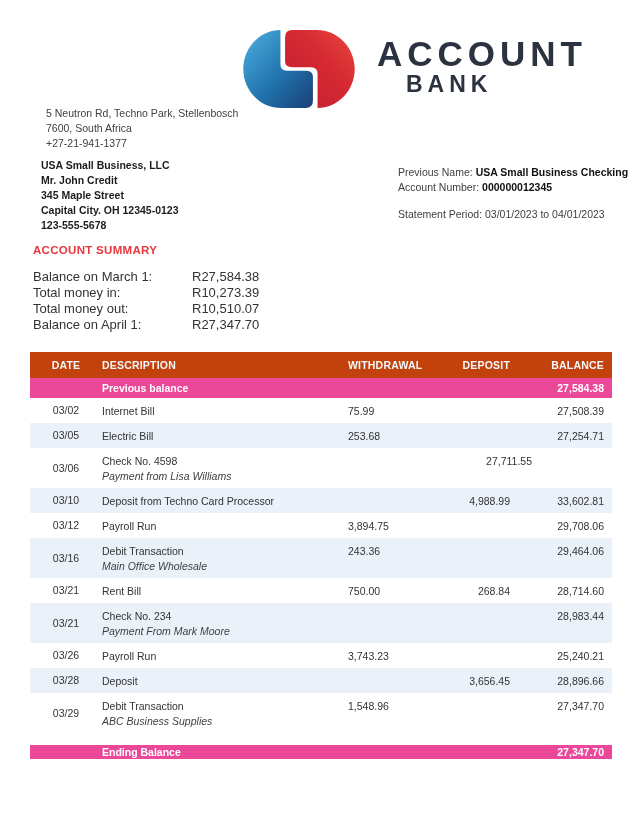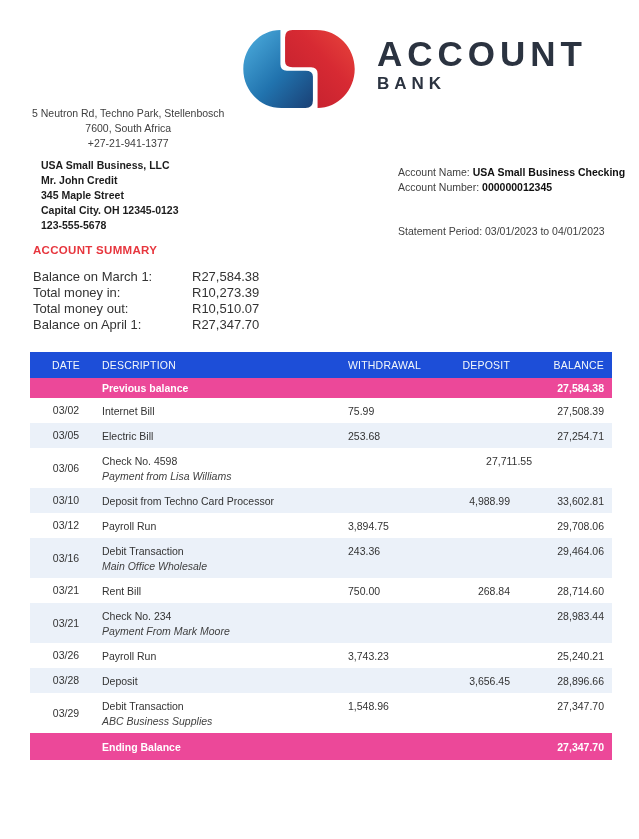--- a/index.html
+++ b/index.html
@@ -5,48 +5,48 @@
 <style>
   * { margin:0; padding:0; box-sizing:border-box; }
   html,body { background:#ffffff; }
   body { font-family:"Liberation Sans", sans-serif; }
   .page { position:relative; width:639px; height:839px; background:#fff; overflow:hidden; }
 
   
   .logo-mark { position:absolute; left:243px; top:30px; width:112px; height:78px; }
   .wordmark  { position:absolute; left:377px; top:36px; color:#2B3340; }
   .wordmark .cap  { font-size:35px; font-weight:bold; letter-spacing:5px; line-height:36px; }
-  .wordmark .bank { font-size:17px; font-weight:bold; letter-spacing:5px; line-height:18px; margin-top:3px; }
-
-  
-  .bank-address { position:absolute; left:32px; top:106px; font-size:10.5px; line-height:15px; color:#404040;text-align:center; }
+  .wordmark .bank { font-size:23px; font-weight:bold; letter-spacing:5px; line-height:18px; margin-top:3px;margin-left:29px; }
+
+  
+  .bank-address { position:absolute; left:46px; top:106px; font-size:10.5px; line-height:15px; color:#404040; }
   .customer     { position:absolute; left:33px; top:158px; font-size:10.5px; line-height:15px; color:#1c1c1c; font-weight:bold;margin-left:8px; }
   .acct-info    { position:absolute; left:398px; top:165px; font-size:10.5px; line-height:15px; color:#404040; }
   .acct-info b  { color:#111;margin-top:12px; }
-  .acct-period  { margin-top:29px; }
+  .acct-period  { margin-top:12px; }
 
   
   .summary-title { position:absolute; left:33px; top:244px; font-size:11.5px; font-weight:bold; color:#E7363E; letter-spacing:0.3px; }
   .summary { position:absolute; left:33px; top:269px; font-size:13px; color:#333; }
   .summary .srow { display:flex; line-height:16px; }
   .summary .slabel { width:159px; }
   .summary .sval  { }
 
   
   .table { position:absolute; left:30px; top:352px; width:582px; font-size:10.5px; }
   .c-date { width:72px; text-align:center; }
   .c-desc { width:246px; text-align:left; }
   .c-wd   { width:92px;  text-align:left; }
   .c-dep  { width:72px;  text-align:right; padding-right:2px; }
   .c-bal  { width:100px; text-align:right; padding-right:8px; }
 
-  .thead { display:flex; align-items:center; height:26px; background:#1d4ed8; color:#F3F8FA; font-weight:normal; letter-spacing:0.2px; }
+  .thead { display:flex; align-items:center; height:26px; background:#c2410c; color:#F3F8FA; font-weight:bold; letter-spacing:0.2px; }
 
   .band { display:flex; align-items:center; height:20px; background:#ec4899; color:#fff; font-weight:bold; }
-  .band.end { margin-top:0; height:27px; }
+  .band.end { margin-top:12px; height:14px; }
 
   .trow { display:flex; min-height:25px; color:#333; }
   .trow:nth-child(even) { background:#EBF1F9; }
   .trow .cell { padding-top:6px; padding-bottom:4px; line-height:15px; }
   .trow .c-date { align-self:center; padding-top:0; padding-bottom:0; color:#333; }
   .trow .note { font-style:italic; color:#3f3f3f; }
 </style>
 </head>
 <body>
 
@@ -83,21 +83,21 @@
 
   <div class="customer">
     <div>USA Small Business, LLC</div>
     <div>Mr. John Credit</div>
     <div>345 Maple Street</div>
     <div>Capital City. OH 12345-0123</div>
     <div>123-555-5678</div>
   </div>
 
   <div class="acct-info">
-    <div><span>Account Name: </span><b>USA Small Business Checking</b></div>
+    <div><span>Previous Name: </span><b>USA Small Business Checking</b></div>
     <div><span>Account Number: </span><b>000000012345</b></div>
     <div class="acct-period"><span>Statement Period: </span><span>03/01/2023 to 04/01/2023</span></div>
   </div>
 
   <div class="summary-title">ACCOUNT SUMMARY</div>
   <div class="summary">
     <div class="srow">
       <div class="slabel">Balance on March 1:</div>
       <div class="sval">R27,584.38</div>
     </div>

